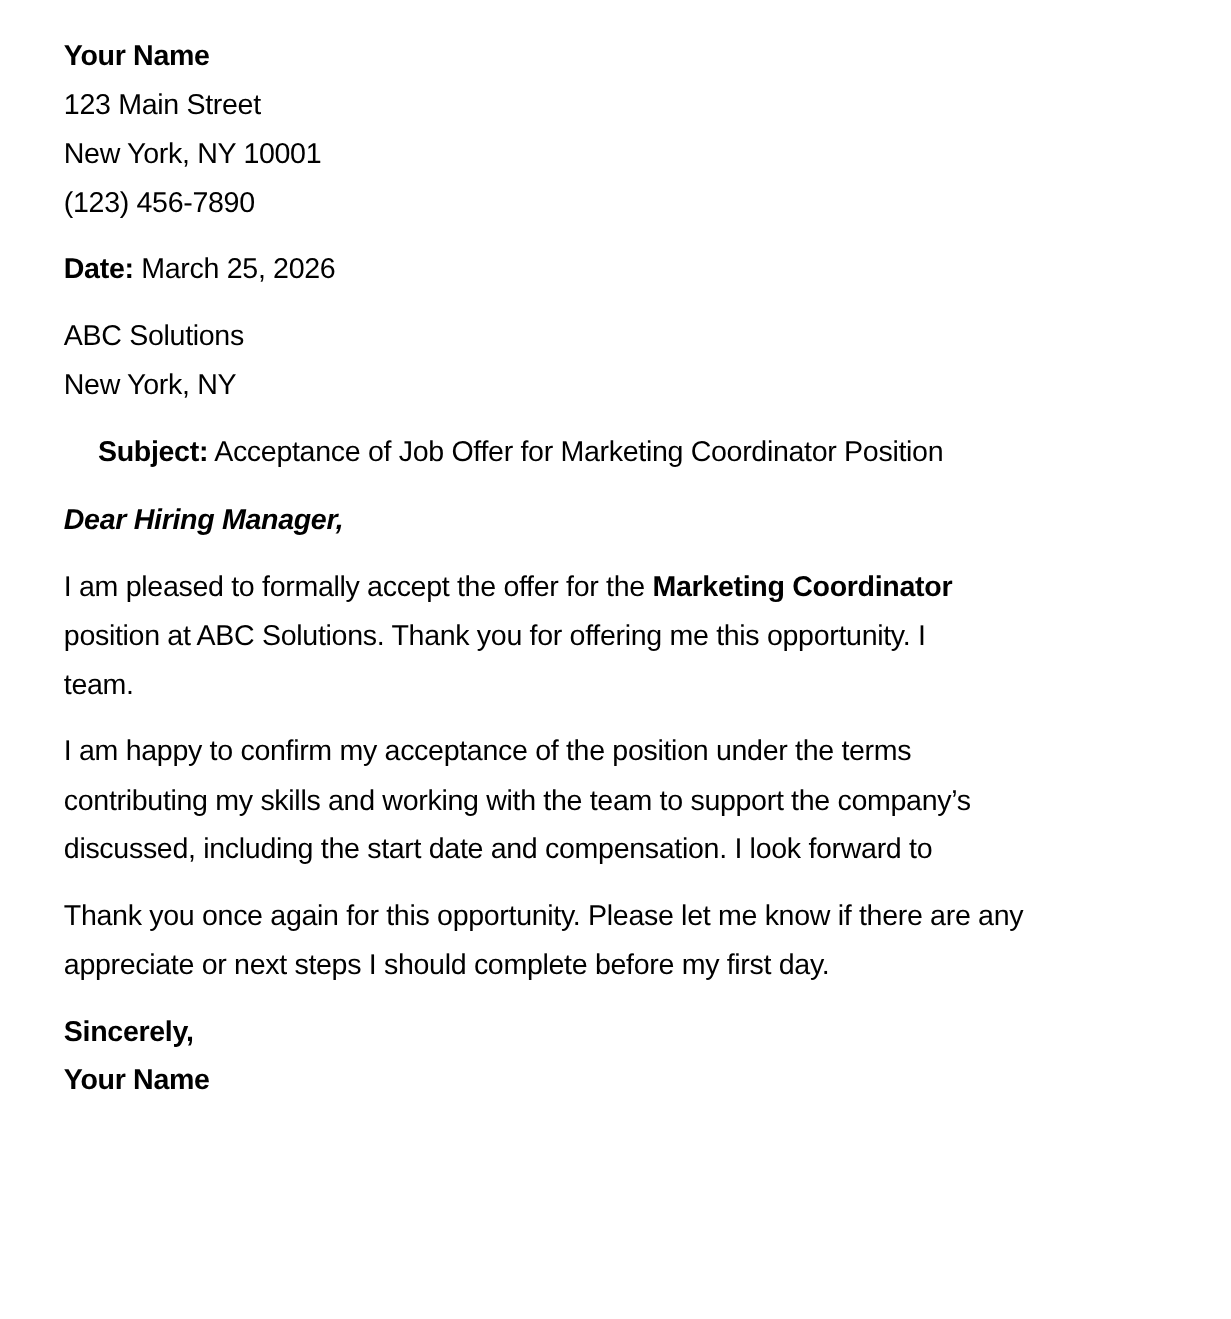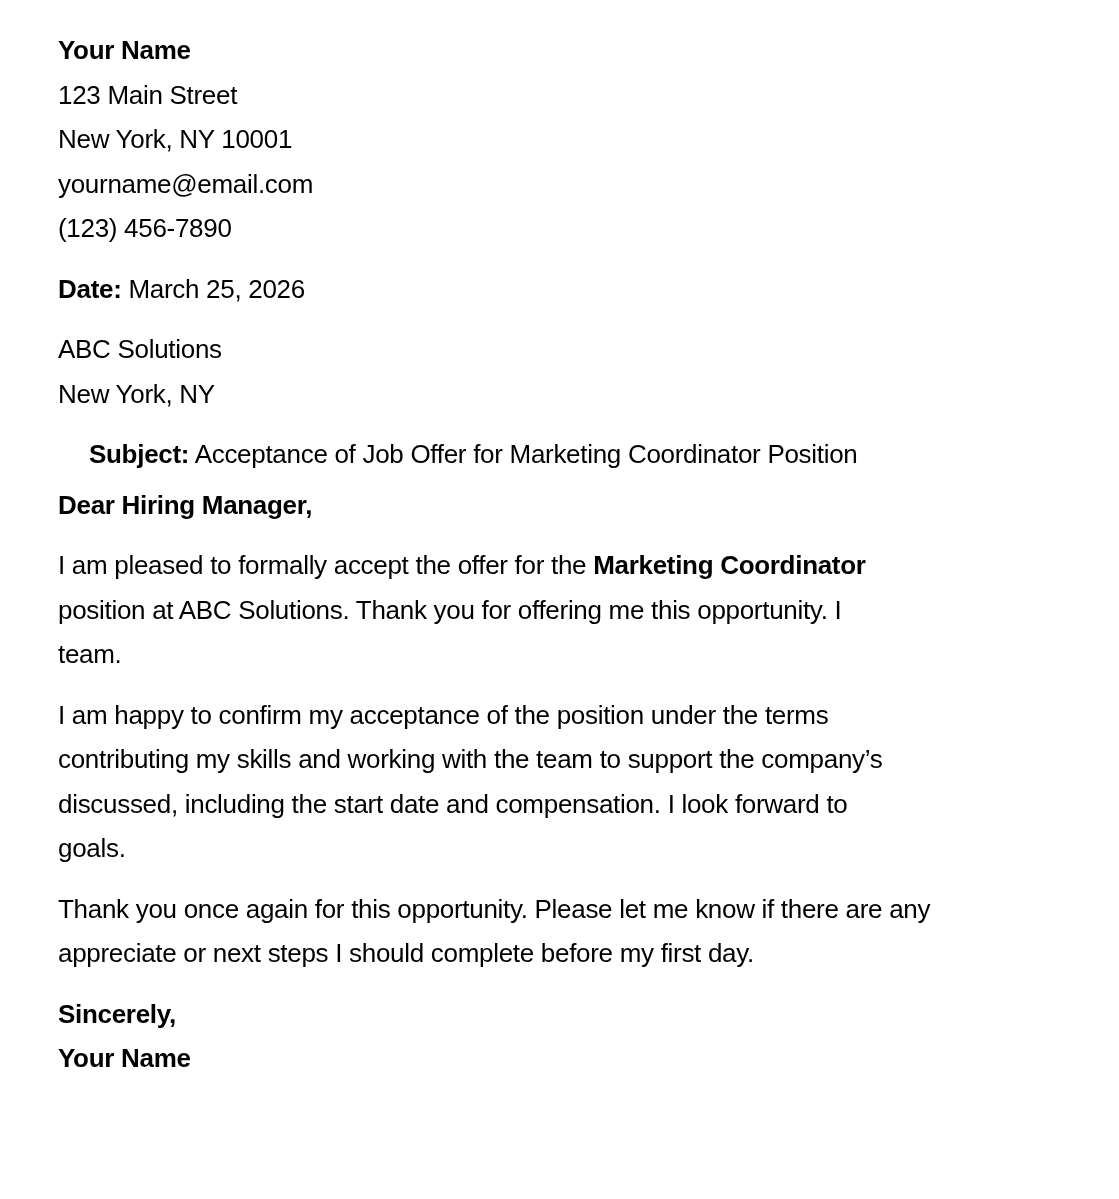--- a/index.html
+++ b/index.html
@@ -23,34 +23,33 @@
       font-size: 26px;
       line-height: 44.5px;
       letter-spacing: -0.3px;
     }
     .block { margin: 0; }
     .line { display: block; white-space: nowrap; }
     .bold { font-weight: bold; }
     .gap-date { margin-top: 16px; }
     .gap-recipient { margin-top: 16px; }
     .gap-subject { margin-top: 16px; margin-left: 31px; }
-    .gap-salutation { margin-top: 6px; }
+    .gap-salutation { margin-top: 18px; font-style: italic; }
     .gap-para { margin-top: 16px; }
     .gap-closing { margin-top: 16px; }
   </style>
 </head>
 <body>
 
 <div class="page">
 
   <div class="block">
     <span class="line bold">Your Name</span>
     <span class="line">123 Main Street</span>
     <span class="line">New York, NY 10001</span>
-    <span class="line">yourname@email.com</span>
     <span class="line">(123) 456-7890</span>
   </div>
 
   <div class="block gap-date">
     <span class="line"><span class="bold">Date:</span> <span>March 25, 2026</span></span>
   </div>
 
   <div class="block gap-recipient">
     <span class="line">ABC Solutions</span>
     <span class="line">New York, NY</span>
@@ -67,21 +66,20 @@
   <div class="block gap-para">
     <span class="line"><span>I am pleased to formally accept the offer for the </span><span class="bold">Marketing Coordinator</span></span>
     <span class="line">position at ABC Solutions. Thank you for offering me this opportunity. I</span>
     <span class="line">team.</span>
   </div>
 
   <div class="block gap-para">
     <span class="line">I am happy to confirm my acceptance of the position under the terms</span>
     <span class="line">contributing my skills and working with the team to support the company’s</span>
     <span class="line">discussed, including the start date and compensation. I look forward to</span>
-    <span class="line">goals.</span>
   </div>
 
   <div class="block gap-para">
     <span class="line">Thank you once again for this opportunity. Please let me know if there are any</span>
     <span class="line">appreciate or next steps I should complete before my first day.</span>
   </div>
 
   <div class="block gap-closing">
     <span class="line bold">Sincerely,</span>
     <span class="line bold">Your Name</span>

